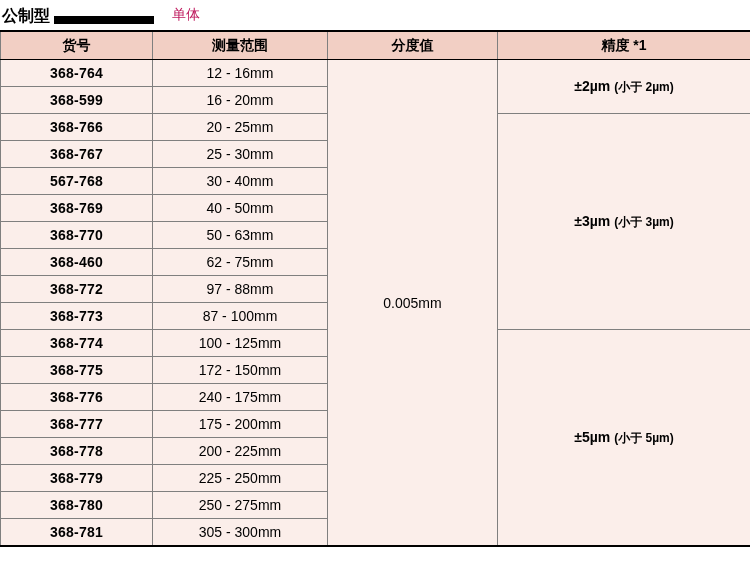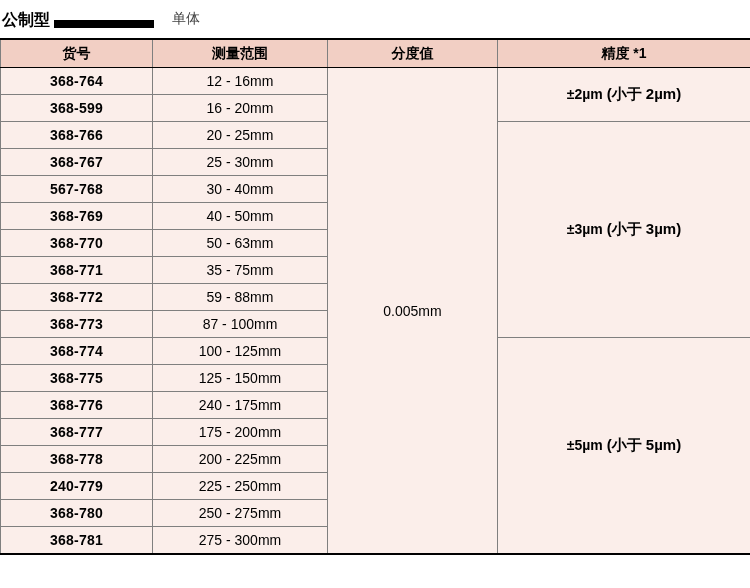--- a/index.html
+++ b/index.html
@@ -16,21 +16,21 @@
   .page {
     position: relative;
     width: 750px;
     height: 588px;
     box-sizing: border-box;
   }
   
   .header-bar {
     display: flex;
     align-items: center;
-    height: 38px;
+    height: 30px;
     padding-left: 2px;
     box-sizing: border-box;
     border-radius: 9px;
   }
   .title-block {
     display: flex;
     align-items: flex-end;
     width: 152px;
     height: 22px;
   }
@@ -43,21 +43,21 @@
   }
   .title-rule {
     flex: 1;
     height: 8px;
     background: #000000;
     margin-left: 4px;
     margin-bottom: 2px;
   }
   .title-sub {
     font-size: 14px;
-    color: #404040;
+    color: #be185d;
     margin-left: 18px;
     white-space: nowrap;
   }
   
   table.spec {
     border-collapse: collapse;
     table-layout: fixed;
     width: 750px;
     margin: 0;
     border-top: 2px solid #000000;
@@ -99,21 +99,21 @@
   }
   td.range {
     text-align: center;
     color: #000000;
   }
   td.grad, td.acc {
     text-align: center;
     color: #000000;
   }
   .small-paren {
-    font-size: 15px;
+    font-size: 12px;
   }
   .nowrap { white-space: nowrap; font-weight: bold; }
 </style>
 </head>
 <body>
 
 <div class="page">
 
   <div class="header-bar">
     <div class="title-block">
@@ -172,64 +172,64 @@
       </tr>
       <tr>
         <td class="code">368-769</td>
         <td class="range">40 - 50mm</td>
       </tr>
       <tr>
         <td class="code">368-770</td>
         <td class="range">50 - 63mm</td>
       </tr>
       <tr>
-        <td class="code">368-771</td>
-        <td class="range">35 - 75mm</td>
+        <td class="code">368-460</td>
+        <td class="range">62 - 75mm</td>
       </tr>
       <tr>
         <td class="code">368-772</td>
-        <td class="range">59 - 88mm</td>
+        <td class="range">97 - 88mm</td>
       </tr>
       <tr>
         <td class="code">368-773</td>
         <td class="range">87 - 100mm</td>
       </tr>
 
       <tr>
         <td class="code">368-774</td>
         <td class="range">100 - 125mm</td>
         <td class="acc" rowspan="8">
           <span class="nowrap">±5µm</span>
           <span class="small-paren nowrap">(小于 5µm)</span>
         </td>
       </tr>
       <tr>
         <td class="code">368-775</td>
-        <td class="range">125 - 150mm</td>
+        <td class="range">172 - 150mm</td>
       </tr>
       <tr>
         <td class="code">368-776</td>
         <td class="range">240 - 175mm</td>
       </tr>
       <tr>
         <td class="code">368-777</td>
         <td class="range">175 - 200mm</td>
       </tr>
       <tr>
         <td class="code">368-778</td>
         <td class="range">200 - 225mm</td>
       </tr>
       <tr>
-        <td class="code">240-779</td>
+        <td class="code">368-779</td>
         <td class="range">225 - 250mm</td>
       </tr>
       <tr>
         <td class="code">368-780</td>
         <td class="range">250 - 275mm</td>
       </tr>
       <tr>
         <td class="code">368-781</td>
-        <td class="range">275 - 300mm</td>
+        <td class="range">305 - 300mm</td>
       </tr>
     </tbody>
   </table>
 
 </div>
 
 </body></html>

